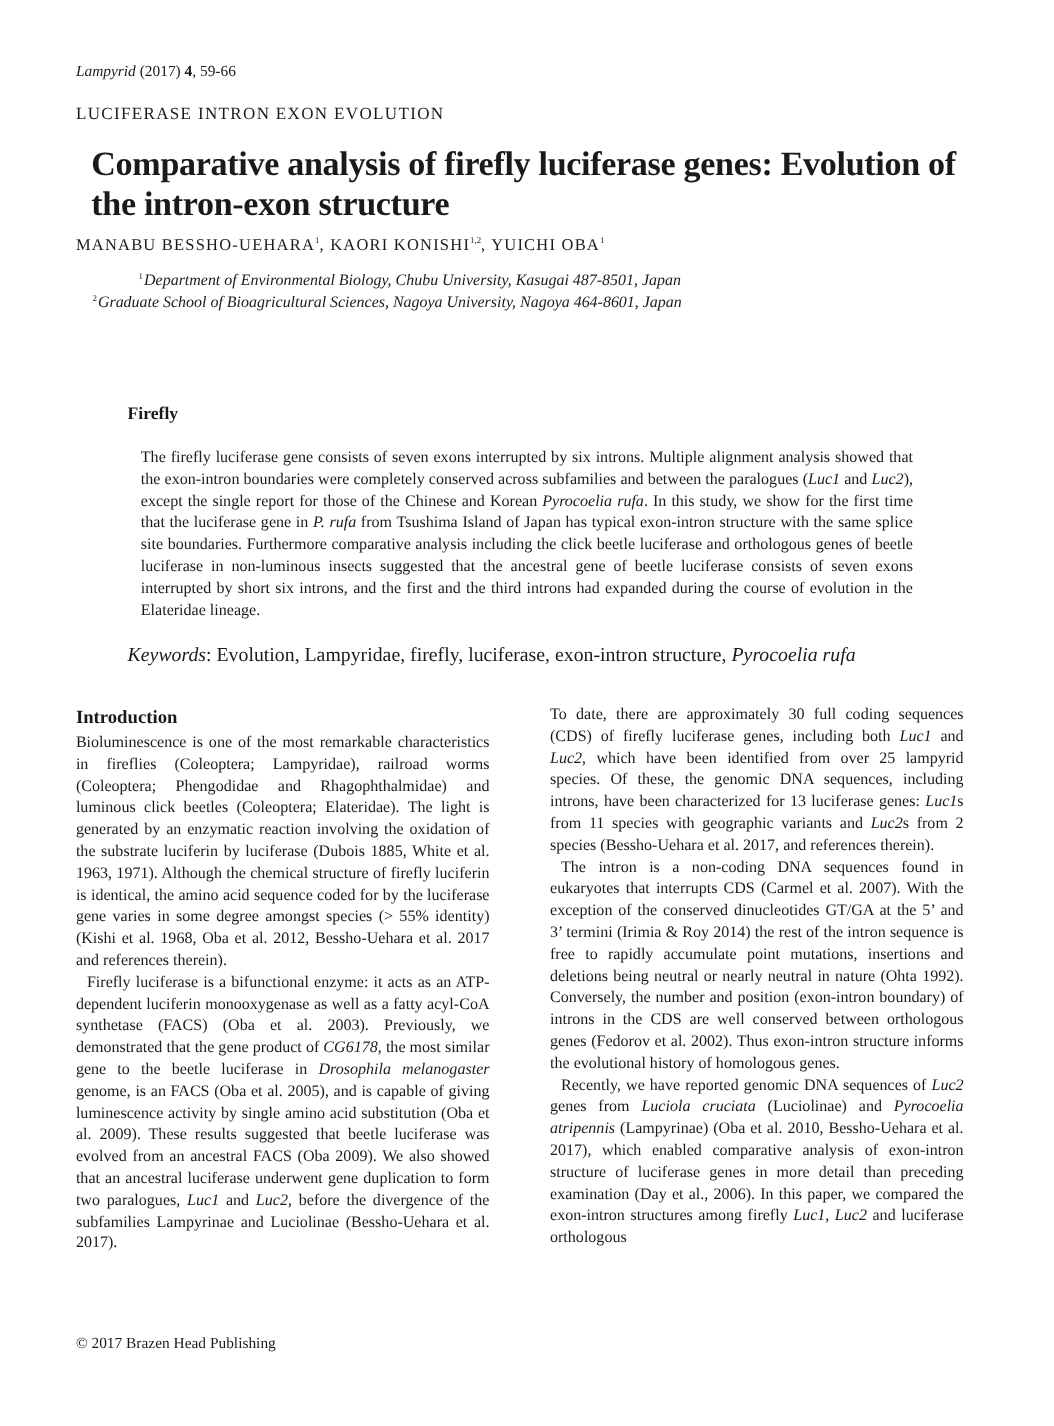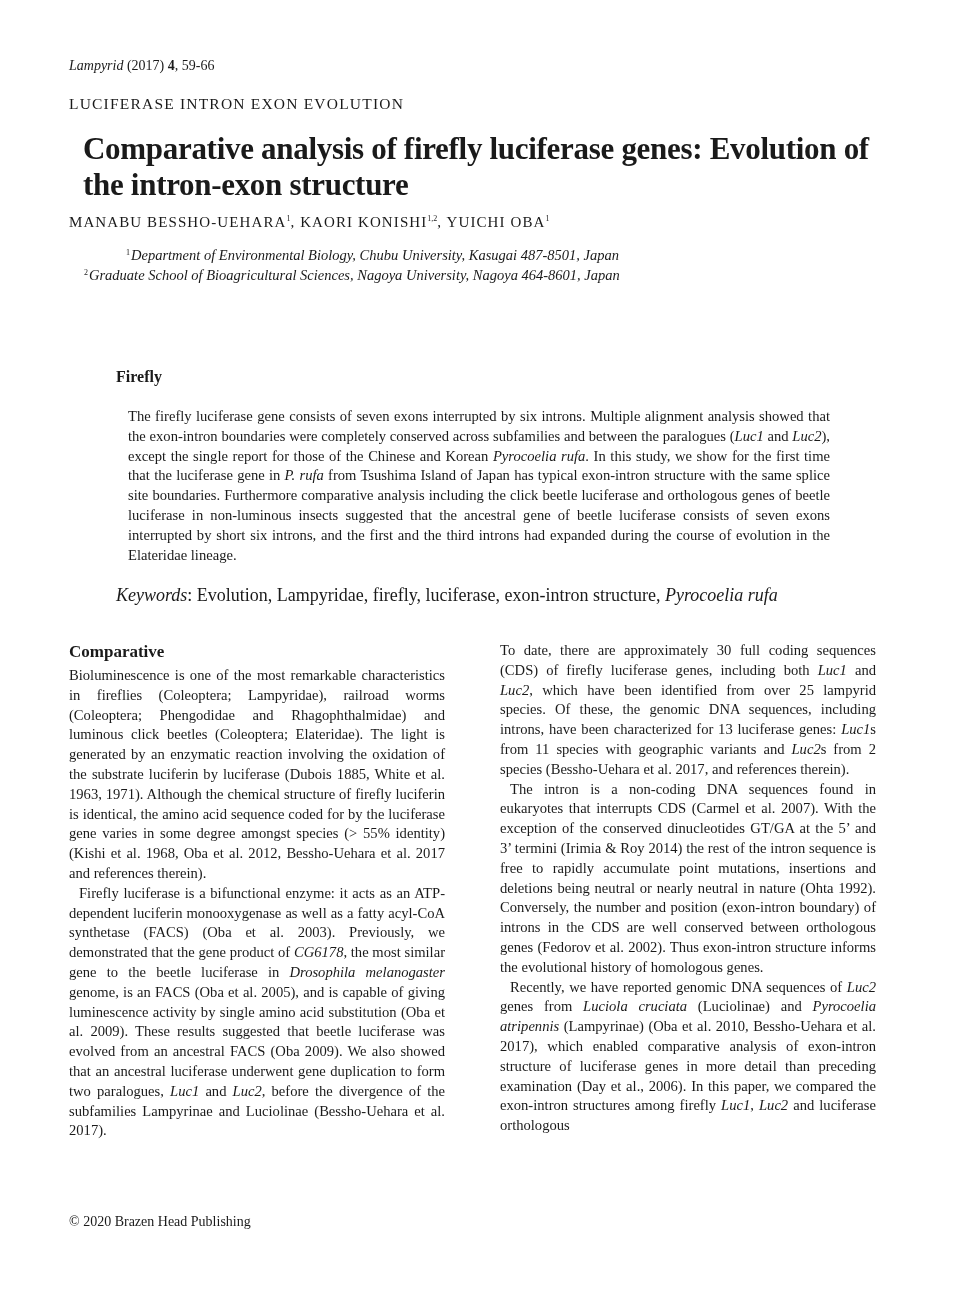--- a/index.html
+++ b/index.html
@@ -49,25 +49,25 @@
 <div class="abs affil affil1"><sup>1</sup><span>Department of Environmental Biology, Chubu University, Kasugai 487-8501, Japan</span></div>
 <div class="abs affil affil2"><sup>2</sup><span>Graduate School of Bioagricultural Sciences, Nagoya University, Nagoya 464-8601, Japan</span></div>
 
 <div class="abs abs-head">Firefly</div>
 <div class="abs abstract"><span>The firefly luciferase gene consists of seven exons interrupted by six introns. Multiple alignment analysis showed that the exon-intron boundaries were completely conserved across subfamilies and between the paralogues (</span><i>Luc1</i><span> and </span><i>Luc2</i><span>), except the single report for those of the Chinese and Korean </span><i>Pyrocoelia rufa</i><span>. In this study, we show for the first time that the luciferase gene in </span><i>P. rufa</i><span> from Tsushima Island of Japan has typical exon-intron structure with the same splice site boundaries. Furthermore comparative analysis including the click beetle luciferase and orthologous genes of beetle luciferase in non-luminous insects suggested that the ancestral gene of beetle luciferase consists of seven exons interrupted by short six introns, and the first and the third introns had expanded during the course of evolution in the Elateridae lineage.</span></div>
 
 <div class="abs keywords">
   <i>Keywords</i><span>: Evolution, Lampyridae, firefly, luciferase, exon-intron structure, </span><i>Pyrocoelia rufa</i>
 </div>
 
-<div class="abs intro-head">Comparative</div>
+<div class="abs intro-head">Introduction</div>
 
 <div class="abs col col-left">
     <p><span>Bioluminescence is one of the most remarkable character­istics in fireflies (Coleoptera; Lampyridae), railroad worms (Coleoptera; Phengodidae and Rhagophthalmidae) and luminous click beetles (Coleoptera; Elateridae). The light is generated by an enzymatic reaction involving the oxidation of the substrate luciferin by luciferase (Dubois 1885, White et al. 1963, 1971). Although the chemical structure of firefly luciferin is identical, the amino acid sequence coded for by the luciferase gene varies in some degree amongst species (&gt; 55% identity) (Kishi et al. 1968, Oba et al. 2012, Bessho-Uehara et al. 2017 and references therein).</span></p>
     <p class="ind"><span>Firefly luciferase is a bifunctional enzyme: it acts as an ATP-dependent luciferin monooxygenase as well as a fatty acyl-CoA synthetase (FACS) (Oba et al. 2003). Previously, we demonstrated that the gene product of </span><i>CG6178</i><span>, the most similar gene to the beetle luciferase in </span><i>Drosophila melanogaster</i><span> genome, is an FACS (Oba et al. 2005), and is capable of giving luminescence activity by single amino acid substitution (Oba et al. 2009). These results suggested that beetle luciferase was evolved from an ancestral FACS (Oba 2009). We also showed that an ancestral luciferase underwent gene duplication to form two paralogues, </span><i>Luc1</i><span> and </span><i>Luc2</i><span>, before the divergence of the subfamilies Lampyrinae and Luciolinae (Bessho-Uehara et al. 2017).</span></p>
   </div>
 <div class="abs col col-right">
     <p><span>To date, there are approximately 30 full coding sequences (CDS) of firefly luciferase genes, including both </span><i>Luc1</i><span> and </span><i>Luc2</i><span>, which have been identified from over 25 lampyrid species. Of these, the genomic DNA sequences, including introns, have been characterized for 13 luciferase genes: </span><i>Luc1</i><span>s from 11 species with geographic variants and </span><i>Luc2</i><span>s from 2 species (Bessho-Uehara et al. 2017, and references therein).</span></p>
     <p class="ind"><span>The intron is a non-coding DNA sequences found in eukaryotes that interrupts CDS (Carmel et al. 2007). With the exception of the conserved dinucleotides GT/​GA at the 5’ and 3’ termini (Irimia &amp; Roy 2014) the rest of the intron sequence is free to rapidly accumulate point mutations, insertions and deletions being neutral or nearly neutral in nature (Ohta 1992). Conversely, the number and position (exon-intron boundary) of introns in the CDS are well conserved between orthologous genes (Fedorov et al. 2002). Thus exon-intron structure informs the evolutional history of homologous genes.</span></p>
     <p class="ind"><span>Recently, we have reported genomic DNA sequences of </span><i>Luc2</i><span> genes from </span><i>Luciola cruciata</i><span> (Luciolinae) and </span><i>Pyrocoelia atripennis</i><span> (Lampyrinae) (Oba et al. 2010, Bessho-Uehara et al. 2017), which enabled compara­tive analysis of exon-intron structure of luciferase genes in more detail than preceding examination (Day et al., 2006). In this paper, we compared the exon-intron struc­tures among firefly </span><i>Luc1</i><span>, </span><i>Luc2</i><span> and luciferase orthologous</span></p>
   </div>
 
-<div class="abs footer">© 2020 Brazen Head Publishing</div>
+<div class="abs footer">© 2017 Brazen Head Publishing</div>
 
 </body></html>

